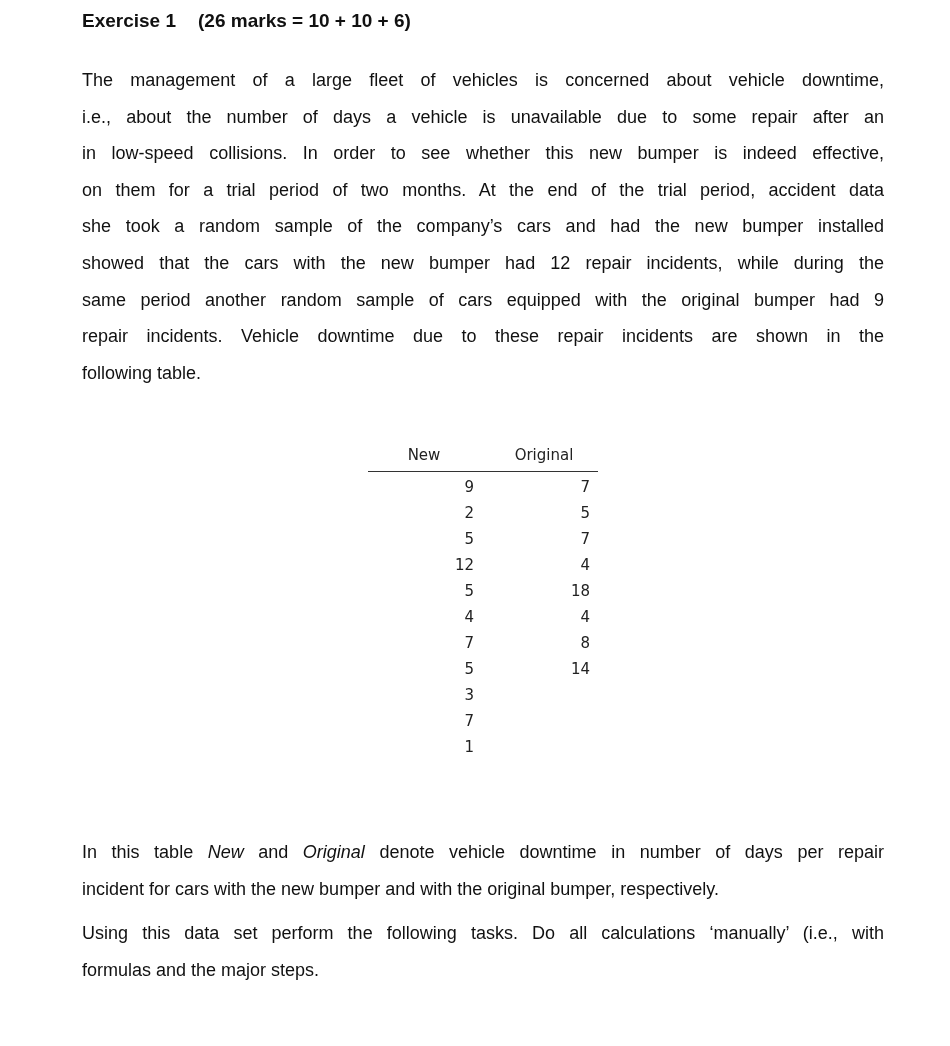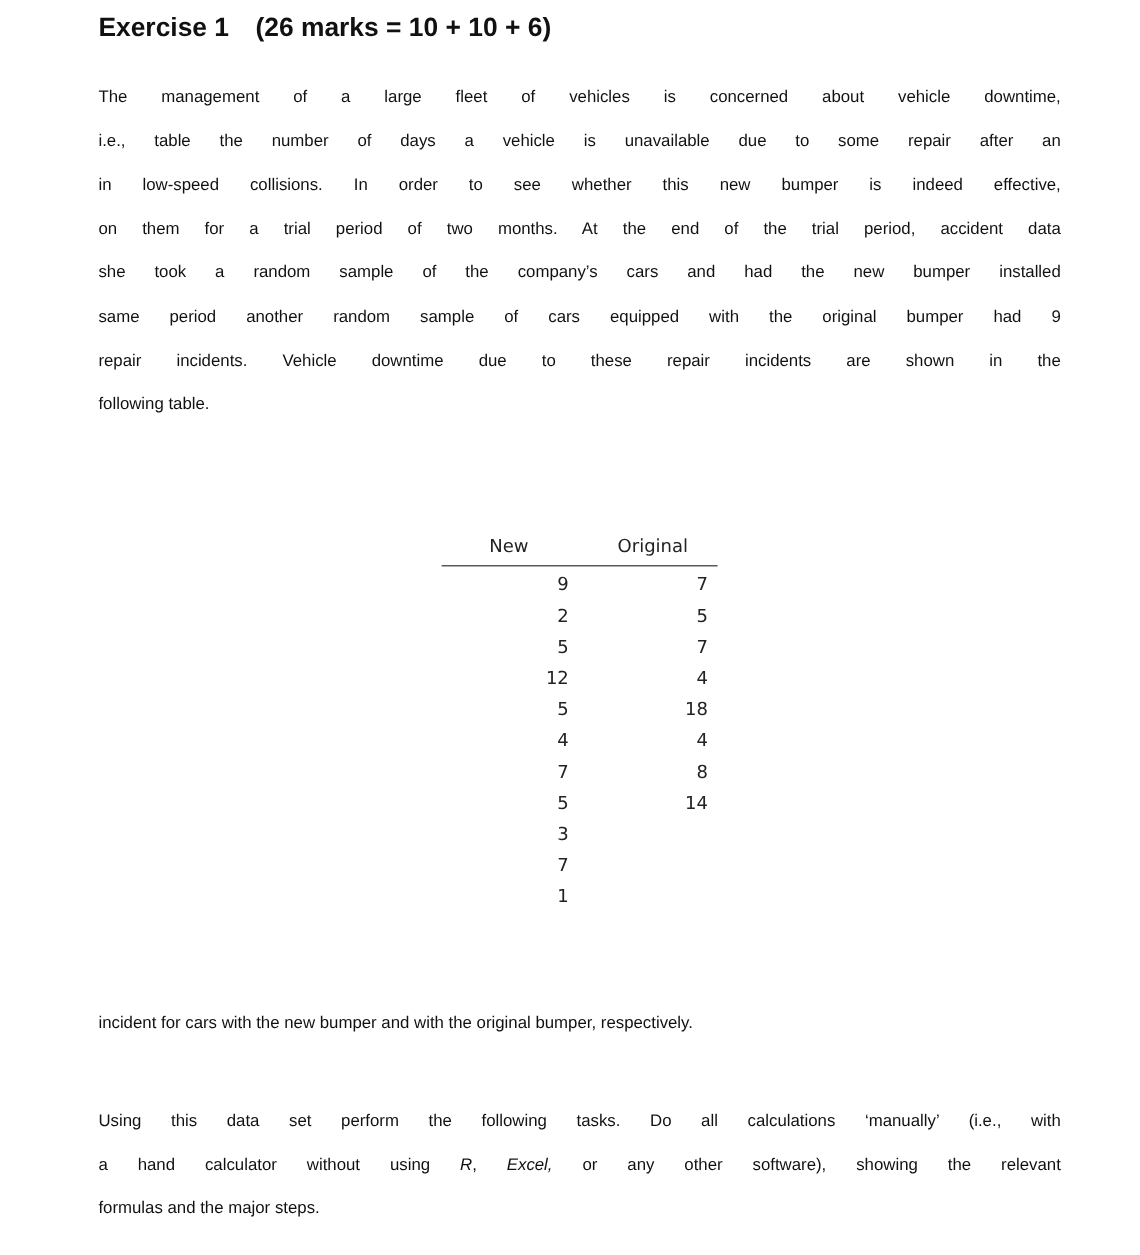--- a/index.html
+++ b/index.html
@@ -12,31 +12,31 @@
       height: 1046px;
       position: relative;
       overflow: hidden;
       color: #111111;
       font-family: "Liberation Sans", sans-serif;
     }
     .title {
       position: absolute;
       left: 82px;
       top: 10px;
-      font-size: 22px;
+      font-size: 19px;
       font-weight: bold;
       letter-spacing: 0px;
       white-space: pre;
     }
     .title .gap { display: inline-block; width: 22px; }
     .para {
       position: absolute;
       left: 82px;
       width: 802px;
-      font-size: 14px;
+      font-size: 18px;
       line-height: 36.6px;
       text-align: justify;
       text-align-last: left;
     }
     .p1 { top: 62px; }
     .p2 { top: 834px; }
     .p3 { top: 915px; }
     .para .ln {
       display: block;
       text-align: justify;
@@ -84,24 +84,25 @@
     }
     .first-row { margin-top: 2px; }
   </style>
 </head>
 <body>
 
 <div class="title"><span>Exercise 1</span><span class="gap"></span><span>(26 marks = 10 + 10 + 6)</span></div>
 
 <div class="para p1">
   <span class="ln">The management of a large fleet of vehicles is concerned about vehicle downtime,</span>
-  <span class="ln">i.e., table the number of days a vehicle is unavailable due to some repair after an</span>
+  <span class="ln">i.e., about the number of days a vehicle is unavailable due to some repair after an</span>
   <span class="ln">in low-speed collisions. In order to see whether this new bumper is indeed effective,</span>
   <span class="ln">on them for a trial period of two months. At the end of the trial period, accident data</span>
   <span class="ln">she took a random sample of the company’s cars and had the new bumper installed</span>
+  <span class="ln">showed that the cars with the new bumper had 12 repair incidents, while during the</span>
   <span class="ln">same period another random sample of cars equipped with the original bumper had 9</span>
   <span class="ln">repair incidents. Vehicle downtime due to these repair incidents are shown in the</span>
   <span class="ln last">following table.</span>
 </div>
 
 <div class="data-table">
   <div class="thead">
     <div class="th-new">New</div>
     <div class="th-orig">Original</div>
   </div>
@@ -145,20 +146,20 @@
     <div class="td-new">7</div>
     <div class="td-orig"></div>
   </div>
   <div class="trow">
     <div class="td-new">1</div>
     <div class="td-orig"></div>
   </div>
 </div>
 
 <div class="para p2">
+  <span class="ln"><span>In this table </span><i>New</i><span> and </span><i>Original</i><span> denote vehicle downtime in number of days per repair</span></span>
   <span class="ln last">incident for cars with the new bumper and with the original bumper, respectively.</span>
 </div>
 
 <div class="para p3">
   <span class="ln">Using this data set perform the following tasks. Do all calculations ‘manually’ (i.e., with</span>
-  <span class="ln"><span>a hand calculator without using </span><i>R</i><span>, </span><i>Excel,</i><span> or any other software), showing the relevant</span></span>
   <span class="ln last">formulas and the major steps.</span>
 </div>
 
 </body></html>

